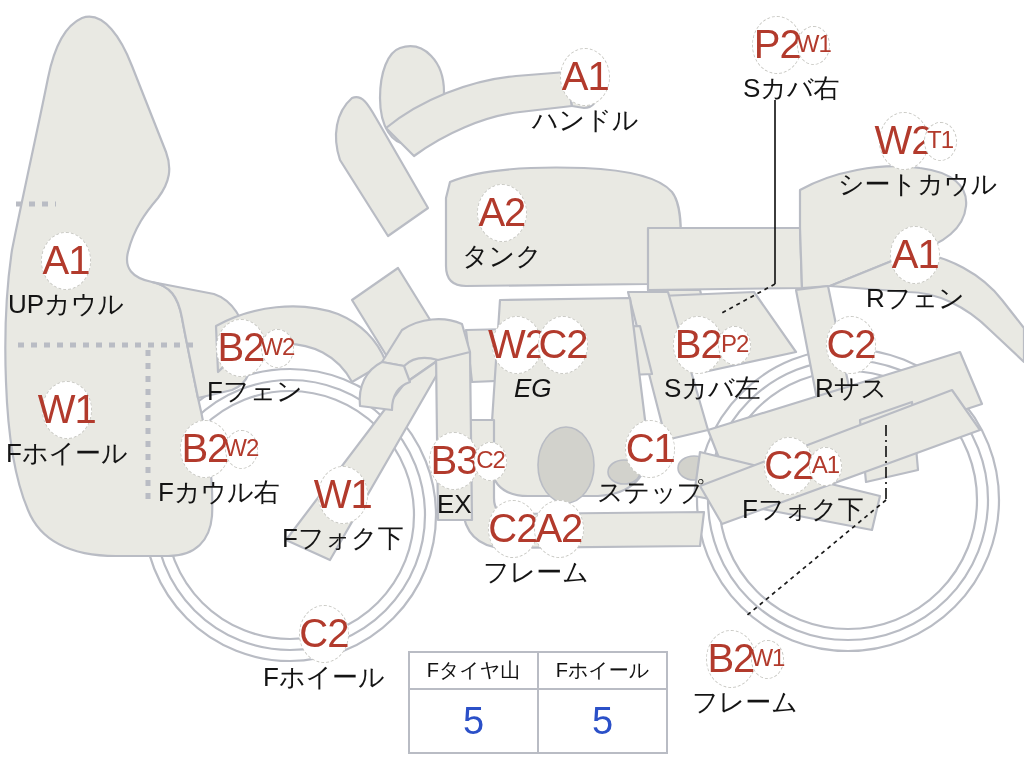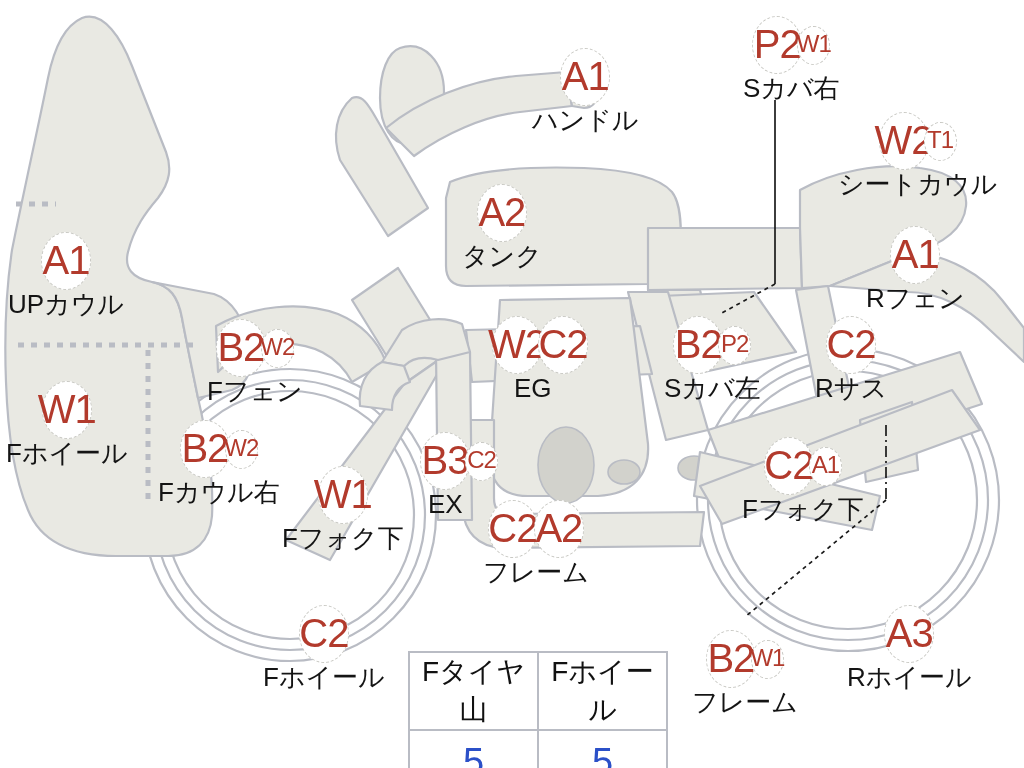--- a/index.html
+++ b/index.html
@@ -127,21 +127,21 @@
     top: 651px;
     border-collapse: collapse;
     background: #ffffff;
   }
   #tyre-table td {
     border: 2px solid #b9bcc4;
     text-align: center;
     padding: 0;
   }
   #tyre-table td.head {
-    font-size: 28px;
+    font-size: 20px;
     color: #111111;
     height: 35px;
     width: 127px;
     font-family: "Liberation Sans", "DejaVu Sans", sans-serif;
   }
   #tyre-table td.val {
     font-size: 38px;
     color: #2b50c8;
     height: 62px;
   }
@@ -315,46 +315,52 @@
       <span class="badge small">W2</span>
     </div>
     <span class="caption">Fカウル右</span>
   </div>
 
   <div class="marker" style="left:492px; top:316px;">
     <div class="marker-row">
       <span class="badge big">W2</span>
       <span class="badge big" style="margin-left:-4px;">C2</span>
     </div>
-    <span class="caption" style="align-self:flex-start; margin-left:22px;">EG</span>
+    <span class="caption" style="align-self:flex-start; margin-left:22px;font-style:italic;">EG</span>
   </div>
 
   <div class="marker" style="left:664px; top:316px;">
     <div class="marker-row">
       <span class="badge big">B2</span>
       <span class="badge small">P2</span>
     </div>
     <span class="caption">Sカバ左</span>
   </div>
 
   <div class="marker" style="left:815px; top:316px;">
     <div class="marker-row">
       <span class="badge big">C2</span>
     </div>
     <span class="caption">Rサス</span>
   </div>
 
-  <div class="marker" style="left:420px; top:432px;justify-content:space-between;">
+  <div class="marker" style="left:429px; top:432px;justify-content:space-between;">
     <div class="marker-row">
       <span class="badge big">B3</span>
       <span class="badge small">C2</span>
     </div>
     <span class="caption" style="align-self:flex-start; margin-left:8px;">EX</span>
   </div>
 
+  <div class="marker" style="left:597px; top:420px;">
+    <div class="marker-row">
+      <span class="badge big">C1</span>
+    </div>
+    <span class="caption">ステップ</span>
+  </div>
 
   <div class="marker" style="left:742px; top:437px;">
     <div class="marker-row">
       <span class="badge big">C2</span>
       <span class="badge small">A1</span>
     </div>
     <span class="caption">Fフォク下</span>
   </div>
 
   <div class="marker" style="left:282px; top:466px;">
@@ -380,26 +386,20 @@
   </div>
 
   <div class="marker" style="left:692px; top:630px;">
     <div class="marker-row">
       <span class="badge big">B2</span>
       <span class="badge small">W1</span>
     </div>
     <span class="caption">フレーム</span>
   </div>
 
-  <div class="marker" style="left:847px; top:605px;">
-    <div class="marker-row">
-      <span class="badge big">A3</span>
-    </div>
-    <span class="caption">Rホイール</span>
-  </div>
 
   <table id="tyre-table">
     <tbody>
         <tr>
       <td class="head">Fタイヤ山</td>
       <td class="head">Fホイール</td>
     </tr>
     <tr>
       <td class="val">5</td>
       <td class="val">5</td>

